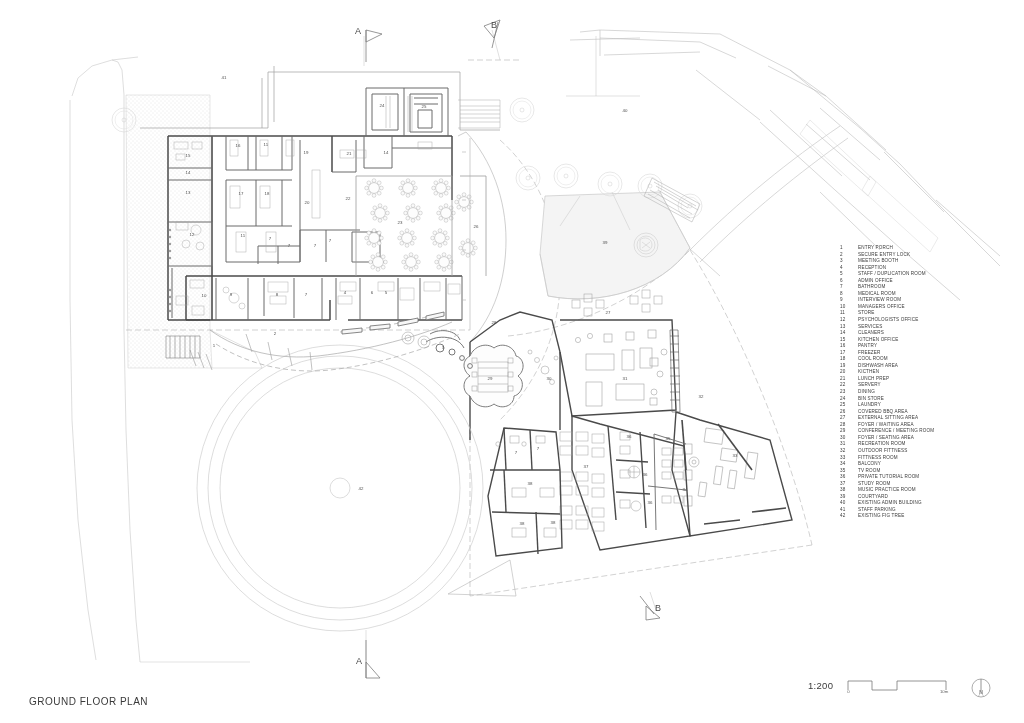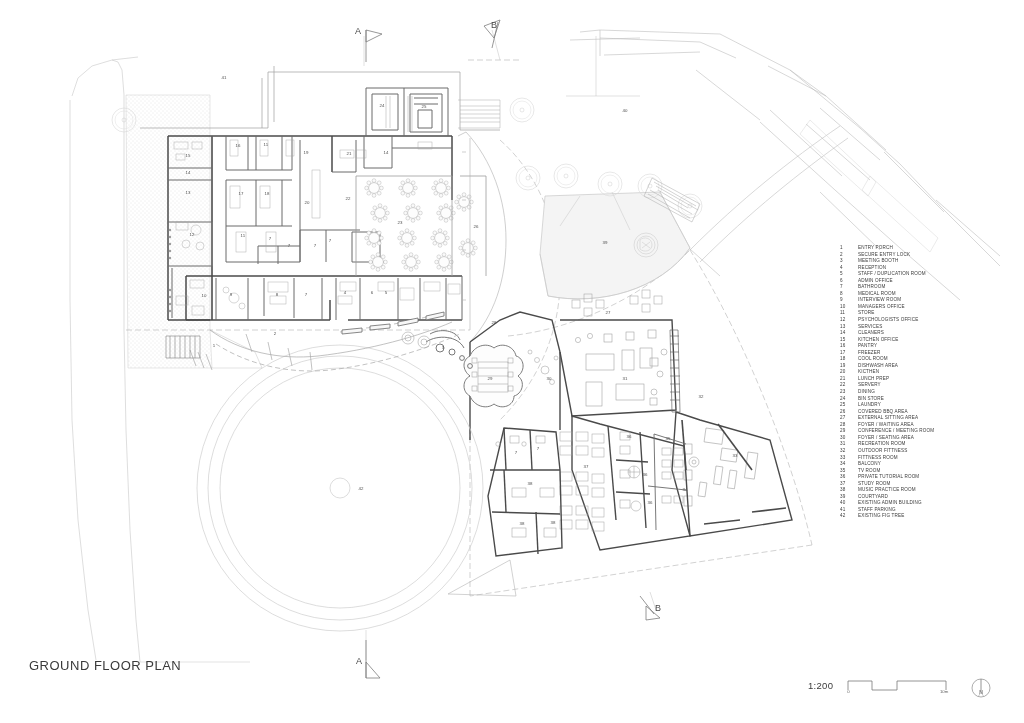--- a/index.html
+++ b/index.html
@@ -38,22 +38,22 @@
     width: 22px;
     text-align: left;
     padding-left: 4px;
     color: #3b3b3b;
   }
   .legend-label { color: #3b3b3b; }
   
   #plan-title {
     position: absolute;
     left: 29px;
-    top: 658px;
-    font-size: 13px;
+    top: 696px;
+    font-size: 10px;
     letter-spacing: 0.5px;
     color: #3a3a3a;
   }
   
   #scale-block {
     position: absolute;
     left: 808px;
     top: 678px;
     display: flex;
     align-items: flex-start;

